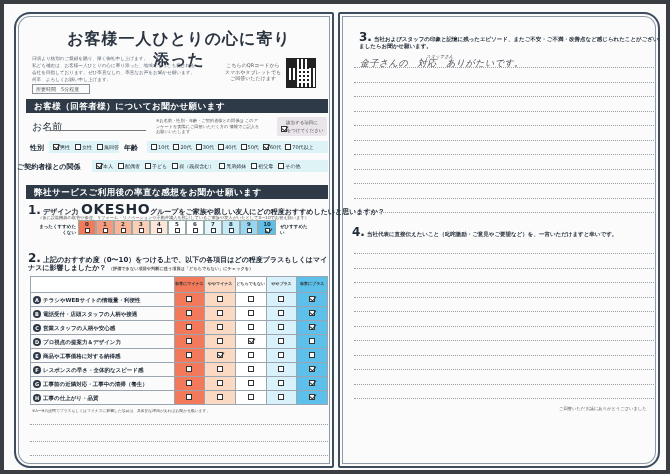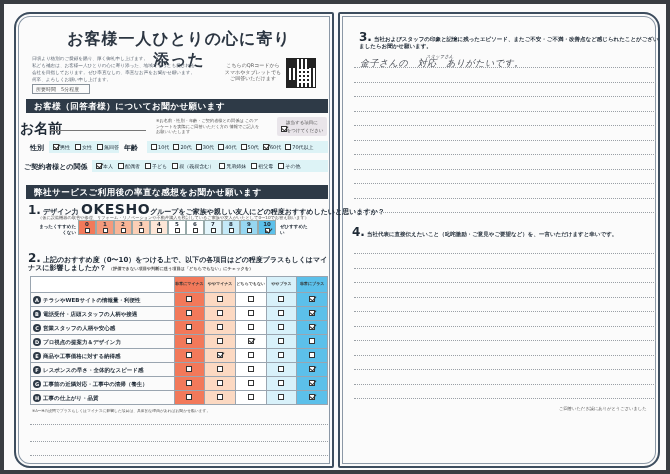--- a/index.html
+++ b/index.html
@@ -56,21 +56,21 @@
   .qr::after{content:"";position:absolute;inset:10px 4px 4px 10px;background:repeating-linear-gradient(0deg,#fff 0 2px,transparent 2px 4px);}
 
   .band {
     left: 22px; width: 302px; height: 14px;
     background: #2e3a47; color: #fff;
     font-size: 8.5px; font-weight: bold; line-height: 14px; padding-left: 8px; letter-spacing: .5px;
   }
   .band1 { top: 95px; }
   .band2 { top: 181px; }
 
-  .name-label { left: 16px; top: 116px; font-size: 14px; font-weight: bold; }
+  .name-label { left: 28px; top: 116px; font-size: 10px; font-weight: normal; }
   .name-line  { left: 46px; top: 126px; width: 96px; border-bottom: 1px solid #777; }
   .note { left: 152px; top: 114px; width: 105px; font-size: 4.2px; line-height: 5.5px; color:#555; }
   .note-badge {
     left: 273px; top: 113px; width: 50px; height: 19px; background: #e9e5ea; border-radius: 2px;
     font-size: 4.5px; line-height: 7px; color: #444; text-align: center; padding-top: 2px;
   }
   .row-label { font-size: 7px; font-weight: bold; }
   .opt-group {
     background: #ddf3f6; height: 12px; display: flex; align-items: center; gap: 5px; padding: 0 4px;
     font-size: 5px;
@@ -191,21 +191,21 @@
     <span class="opt">
         <span class="cb checked"></span>
         <span>60代</span>
       </span>
     <span class="opt">
         <span class="cb"></span>
         <span>70代以上</span>
       </span>
   </div>
 
-  <div class="abs row-label" style="left:20px;top:158px;">ご契約者様との関係</div>
+  <div class="abs row-label" style="left:13px;top:158px;">ご契約者様との関係</div>
   <div class="abs opt-group" style="left:88px;top:156px;width:236px;gap:5px;">
     <span class="opt">
         <span class="cb checked"></span>
         <span>本人</span>
       </span>
     <span class="opt">
         <span class="cb"></span>
         <span>配偶者</span>
       </span>
     <span class="opt">

